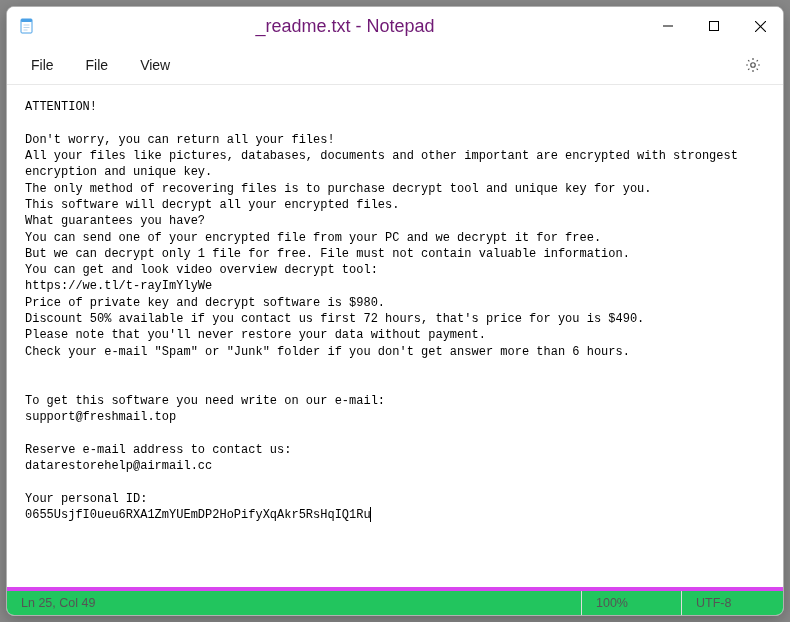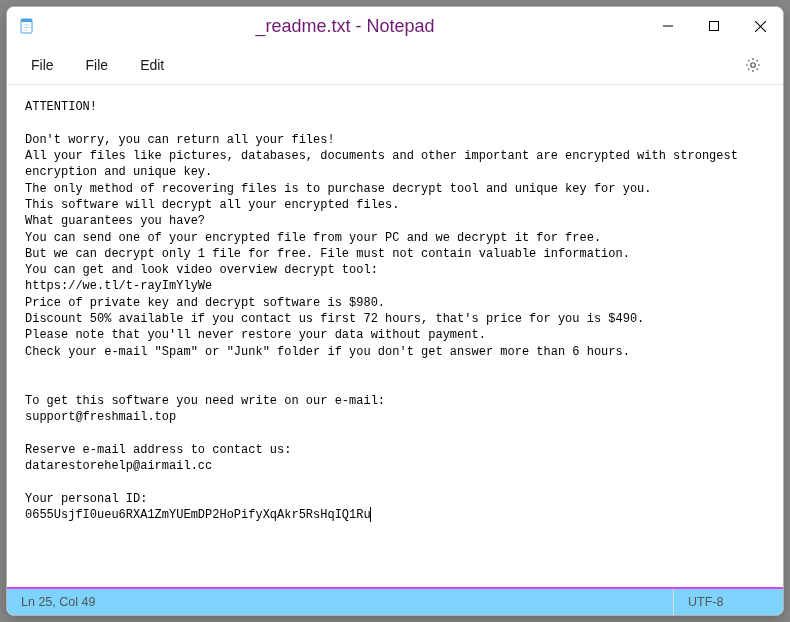--- a/index.html
+++ b/index.html
@@ -95,38 +95,38 @@
   .caret {
     display: inline-block;
     width: 1px;
     height: 15px;
     background: #000;
     vertical-align: text-bottom;
     margin-left: -1px;
   }
   .statusbar {
     height: 28px;
-    border-top: 2px solid #d946ef;
-    background: #7dd3fc;
+    border-top: 4px solid #d946ef;
+    background: #22c55e;
     display: flex;
     align-items: center;
     font-size: 12.5px;
     color: #555;
   }
   .statusbar .cell {
     border-left: 1px solid #ddd;
     padding: 0 14px;
     height: 100%;
     display: flex;
     align-items: center;
   }
   .statusbar .cell.first { border-left: none; flex: 1; padding-left: 14px; }
   .statusbar .cell.zoom { width: 100px; justify-content: flex-start; }
   .statusbar .cell.enc { width: 140px; }
-  .statusbar .cell.utf { width: 110px; }
+  .statusbar .cell.utf { width: 102px; }
 </style>
 </head>
 <body>
 
 <div class="window">
 
   <div class="titlebar">
     <span class="icon">
       <svg viewBox="0 0 16 16">
         <rect x="2" y="1" width="11" height="14" rx="1" fill="#fff" stroke="#4aa0e6" stroke-width="1"></rect>
@@ -153,21 +153,21 @@
             <line x1="0" y1="0" x2="10" y2="10" stroke="#000" stroke-width="1"></line>
             <line x1="10" y1="0" x2="0" y2="10" stroke="#000" stroke-width="1"></line>
           </svg>
       </div>
     </div>
   </div>
 
   <div class="menubar">
     <div class="menu-item">File</div>
     <div class="menu-item">File</div>
-    <div class="menu-item">Edit</div>
+    <div class="menu-item">View</div>
     <div class="spacer"></div>
     <div class="gear">
       <svg width="18" height="18" viewBox="0 0 24 24" fill="none" stroke="#555" stroke-width="1.6">
         <circle cx="12" cy="12" r="3"></circle>
         <path d="M12 2.8v2.4M12 18.8v2.4M21.2 12h-2.4M5.2 12H2.8M18.5 5.5l-1.7 1.7M7.2 16.8l-1.7 1.7M18.5 18.5l-1.7-1.7M7.2 7.2L5.5 5.5"></path>
       </svg>
     </div>
   </div>
 
   <div class="content"><span>ATTENTION!
@@ -191,16 +191,17 @@
 support@freshmail.top
 
 Reserve e-mail address to contact us:
 datarestorehelp@airmail.cc
 
 Your personal ID:
 0655UsjfI0ueu6RXA1ZmYUEmDP2HoPifyXqAkr5RsHqIQ1Ru</span><span class="caret"></span></div>
 
   <div class="statusbar">
     <div class="cell first">Ln 25, Col 49</div>
+    <div class="cell zoom">100%</div>
     <div class="cell utf">UTF-8</div>
   </div>
 
 </div>
 
 </body></html>

